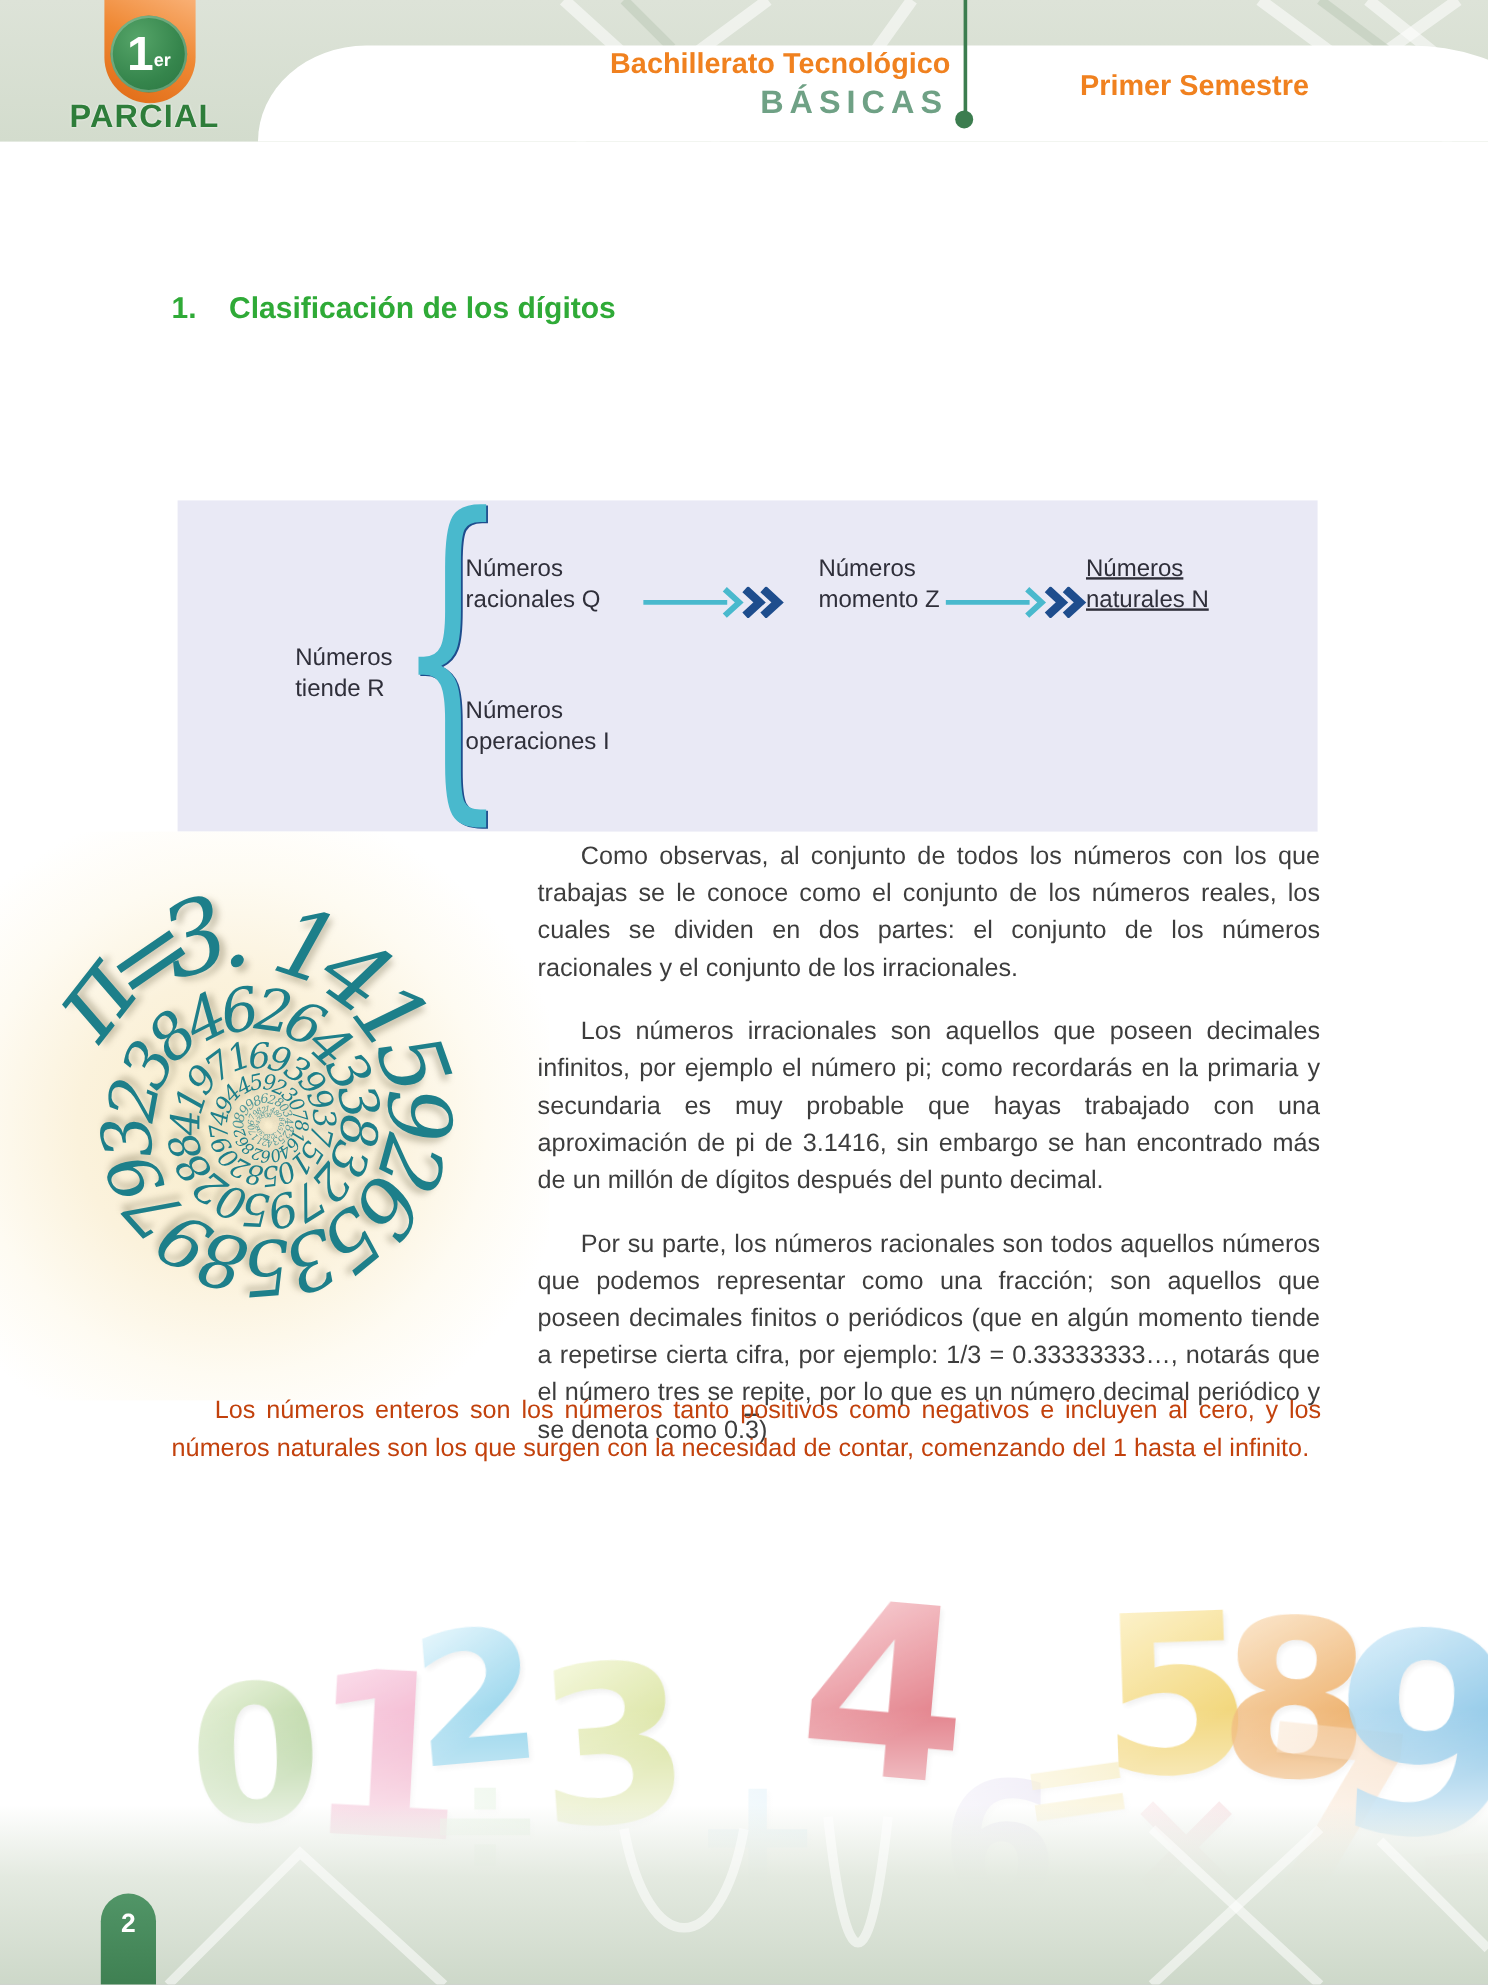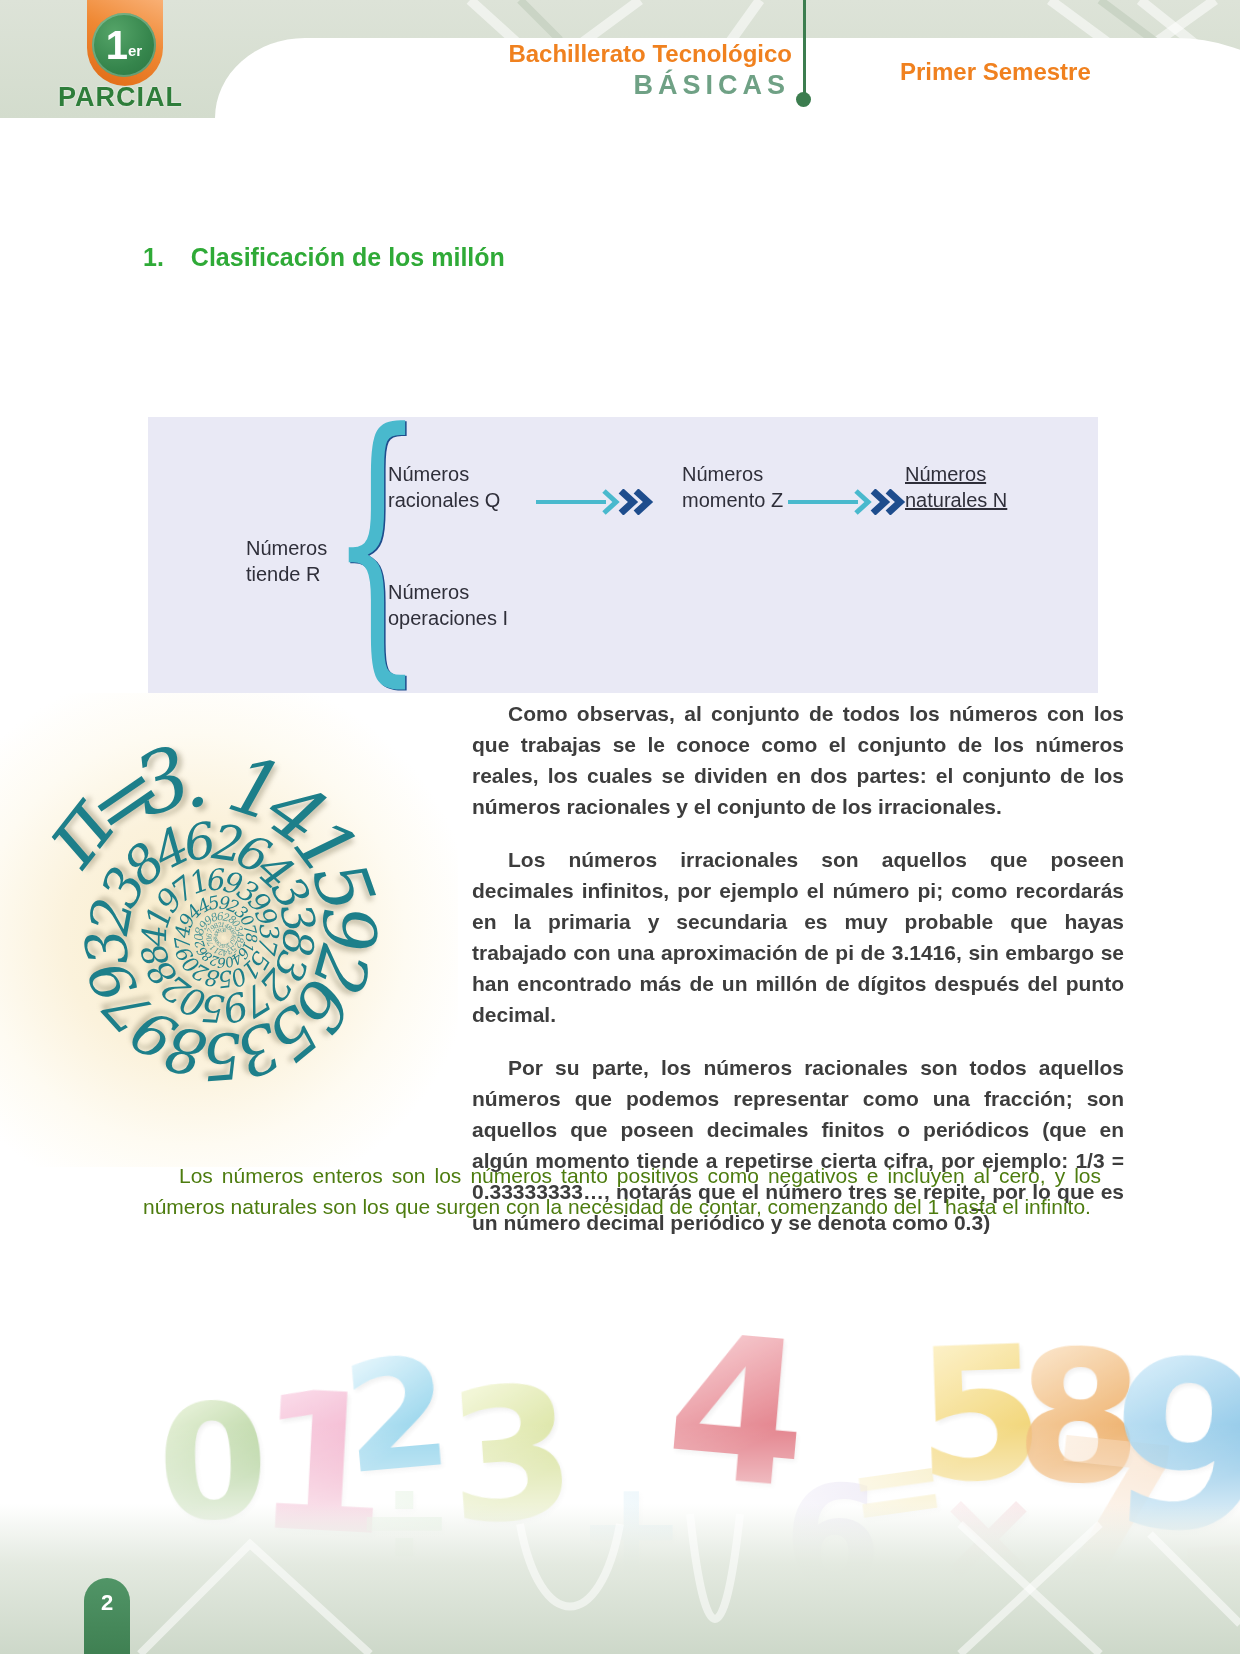--- a/index.html
+++ b/index.html
@@ -60,26 +60,26 @@
   .dg-arrow{position:absolute;}
   .ar1{left:388px;top:72px;} .ar2{left:640px;top:72px;}
 
   
   .pi-art{position:absolute;left:0;top:693px;width:458px;height:474px;
           background:radial-gradient(ellipse 62% 58% at 42% 52%,#f8ecca 0%,#fbf2dc 45%,#fefbf2 75%,#ffffff 100%);}
   .pi-art span{position:absolute;font-family:"DejaVu Serif",serif;font-style:italic;
                color:#1d7f8a;text-shadow:4px 4px 5px rgba(110,100,70,.35);}
 
   
-  .rightcol{position:absolute;left:472px;top:698px;width:652px;font-weight:bold;}
+  .rightcol{position:absolute;left:448px;top:698px;width:652px;}
   .rightcol p{margin:0 0 22px 0;font-size:21px;line-height:31px;color:#3d3d3d;
               text-align:justify;text-indent:36px;}
   .ovl{text-decoration:overline;}
   .para-full{position:absolute;left:143px;top:1160px;width:958px;font-size:21px;line-height:31px;
-             color:#4d7c0f;text-align:justify;text-indent:36px;}
+             color:#c2410c;text-align:justify;text-indent:36px;}
 
   
   .balloons{position:absolute;left:148px;top:1322px;width:1092px;height:268px;}
   .balloons span{position:absolute;font-weight:bold;font-family:"DejaVu Sans",sans-serif;
                  -webkit-background-clip:text;background-clip:text;color:transparent;
                  filter:drop-shadow(2px 3px 2px rgba(0,0,0,.07));line-height:1;}
   .balloons::after{content:"";position:absolute;left:0;top:0;right:0;bottom:0;
                    background:linear-gradient(180deg,rgba(255,255,255,0) 38%,rgba(255,255,255,.85) 80%,#ffffff 100%);}
 
   
@@ -122,21 +122,21 @@
     <div class="hdr-program">Bachillerato Tecnológico</div>
     <div class="hdr-subject">BÁSICAS</div>
     <div class="hdr-line"></div>
     <div class="hdr-dot"></div>
     <div class="hdr-semester">Primer Semestre</div>
   </div>
 
 
   <div class="section-heading">
     <span>1.</span>
-    <span>Clasificación de los millón</span>
+    <span>Clasificación de los dígitos</span>
   </div>
 
 
   <div class="diagram">
     <div class="lbl dg-root">Números tiende R</div>
     <div class="dg-brace">{</div>
     <div class="lbl dg-rationals">Números racionales Q</div>
     <svg class="dg-arrow ar1" width="120" height="26">
       <line x1="0" y1="13" x2="70" y2="13" stroke="#49b9cd" stroke-width="4"></line>
       <polyline points="68,2 80,13 68,24" fill="none" stroke="#49b9cd" stroke-width="5"></polyline>

